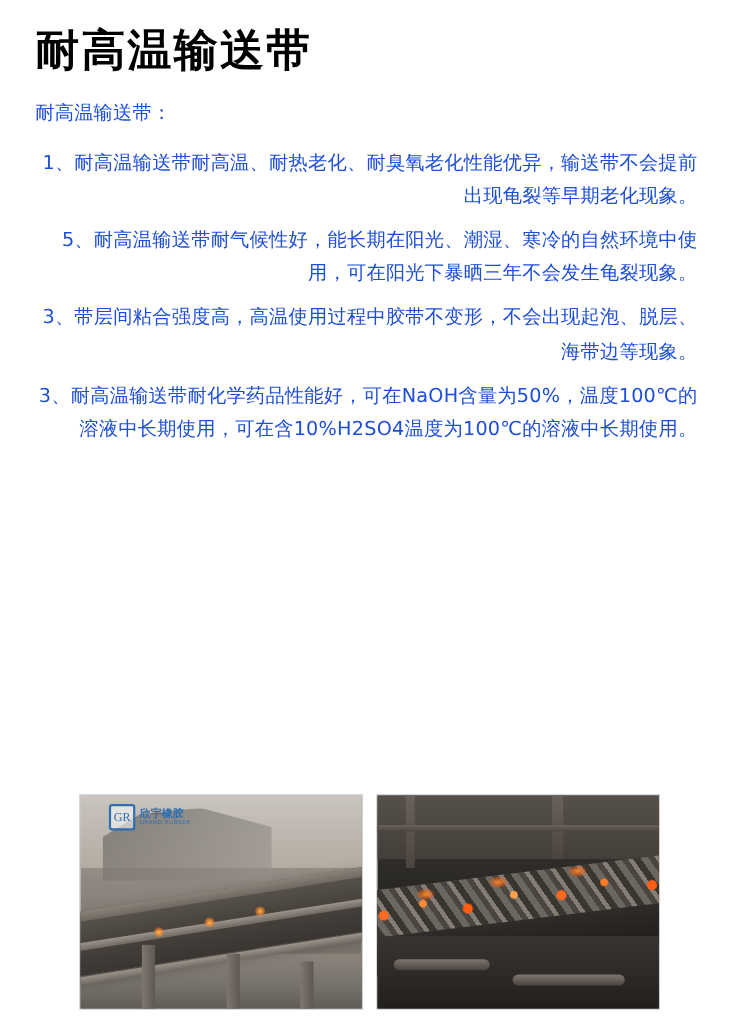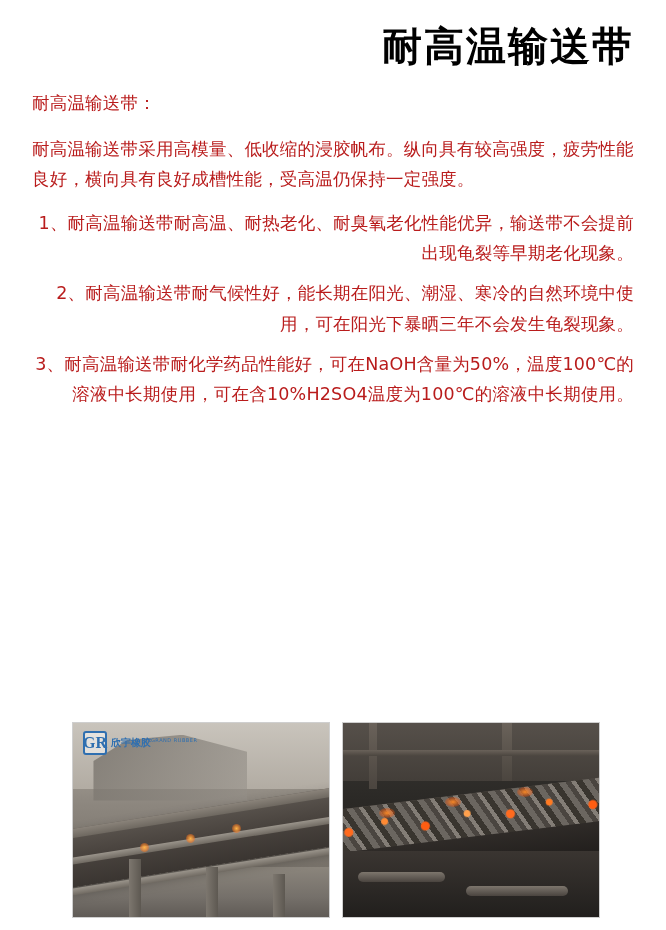--- a/index.html
+++ b/index.html
@@ -15,32 +15,32 @@
     overflow: hidden;
   }
   .page {
     width: 666px;
     height: 930px;
     position: relative;
     box-sizing: border-box;
     padding: 0 32px;
   }
   .title {
-    text-align: right;
+    text-align: left;
     font-size: 40px;
     font-weight: bold;
     letter-spacing: 2px;
     line-height: 1.2;
     margin: 22px 0 18px 0;
     color: #000;
   }
   .body-text {
     font-size: 17.5px;
     line-height: 1.72;
-    color: #b91c1c;
+    color: #1d4ed8;
     letter-spacing: 0.2px;
   }
   .para {
     margin: 0 0 14px 0;
     white-space: pre-wrap;
   }
   .para.gap-small { margin-bottom: 10px; text-align: right; }
   .para.indent { text-indent: 2em; }
   .heading-line {
     margin: 0 0 16px 0;
@@ -116,28 +116,29 @@
     position: absolute;
     left: 6px; top: 6px;
     display: flex; align-items: center; gap: 4px;
     padding: 2px 4px;
   }
   .logo-mark {
     width: 20px; height: 20px;
     border: 2px solid #2f6fb0;
     border-radius: 3px;
     color: #2f6fb0;
-    font-size: 16px;
-    font-weight: bold;
+    font-size: 11px;
+    font-weight: normal;
     display: flex; align-items: center; justify-content: center;
     background: rgba(255,255,255,.55);
     font-family: "Liberation Serif", serif;
+    margin-left: 16px;
   }
   .logo-text {
-    display: flex; flex-direction: row; line-height: 1;
+    display: flex; flex-direction: column; line-height: 1;
   }
   .logo-cn { font-size: 10px; color: #2f6fb0; font-weight: bold; }
   .logo-en { font-size: 5px; color: #2f6fb0; letter-spacing: .5px; }
 
   
   .photo2 {
     background: linear-gradient(180deg,#3a3733 0%, #2b2926 40%, #1e1c1a 100%);
   }
   .p2-bg-top {
     position: absolute; left:0; top:0; width:100%; height:30%;
@@ -190,23 +191,23 @@
 </style>
 </head>
 <body>
 
 <div class="page">
 
   <h1 class="title">耐高温输送带</h1>
 
   <div class="body-text">
     <p class="para heading-line">耐高温输送带：</p>
-    <p class="para">耐高温输送带采用高模量、低收缩的浸胶帆布。纵向具有较高强度，疲劳性能良好，横向具有良好成槽性能，受高温仍保持一定强度。</p>
     <p class="para gap-small"> 1、耐高温输送带耐高温、耐热老化、耐臭氧老化性能优异，输送带不会提前出现龟裂等早期老化现象。</p>
-    <p class="para gap-small">2、耐高温输送带耐气候性好，能长期在阳光、潮湿、寒冷的自然环境中使用，可在阳光下暴晒三年不会发生龟裂现象。</p>
+    <p class="para gap-small">5、耐高温输送带耐气候性好，能长期在阳光、潮湿、寒冷的自然环境中使用，可在阳光下暴晒三年不会发生龟裂现象。</p>
+    <p class="para gap-small">3、带层间粘合强度高，高温使用过程中胶带不变形，不会出现起泡、脱层、海带边等现象。</p>
     <p class="para gap-small">3、耐高温输送带耐化学药品性能好，可在NaOH含量为50%，温度100℃的溶液中长期使用，可在含10%H2SO4温度为100℃的溶液中长期使用。</p>
   </div>
 
   <div class="images">
 
     <div class="photo photo1">
       <div class="p1-sky"></div>
       <div class="p1-structure"></div>
       <div class="p1-ground"></div>
 

